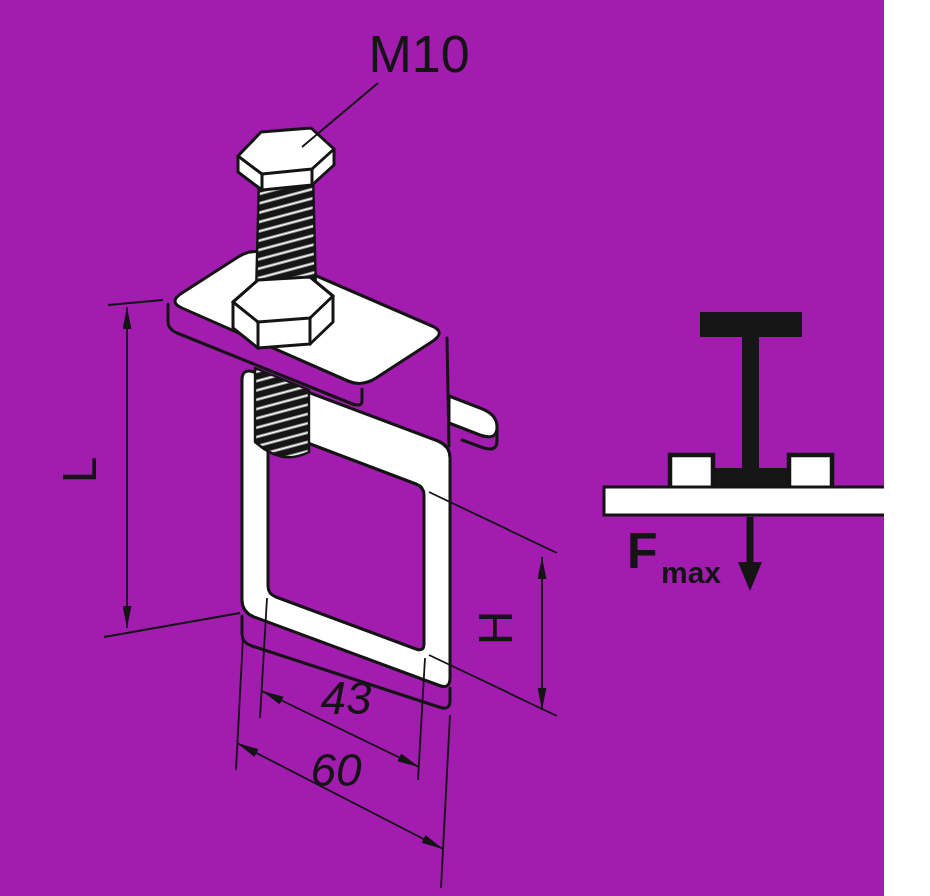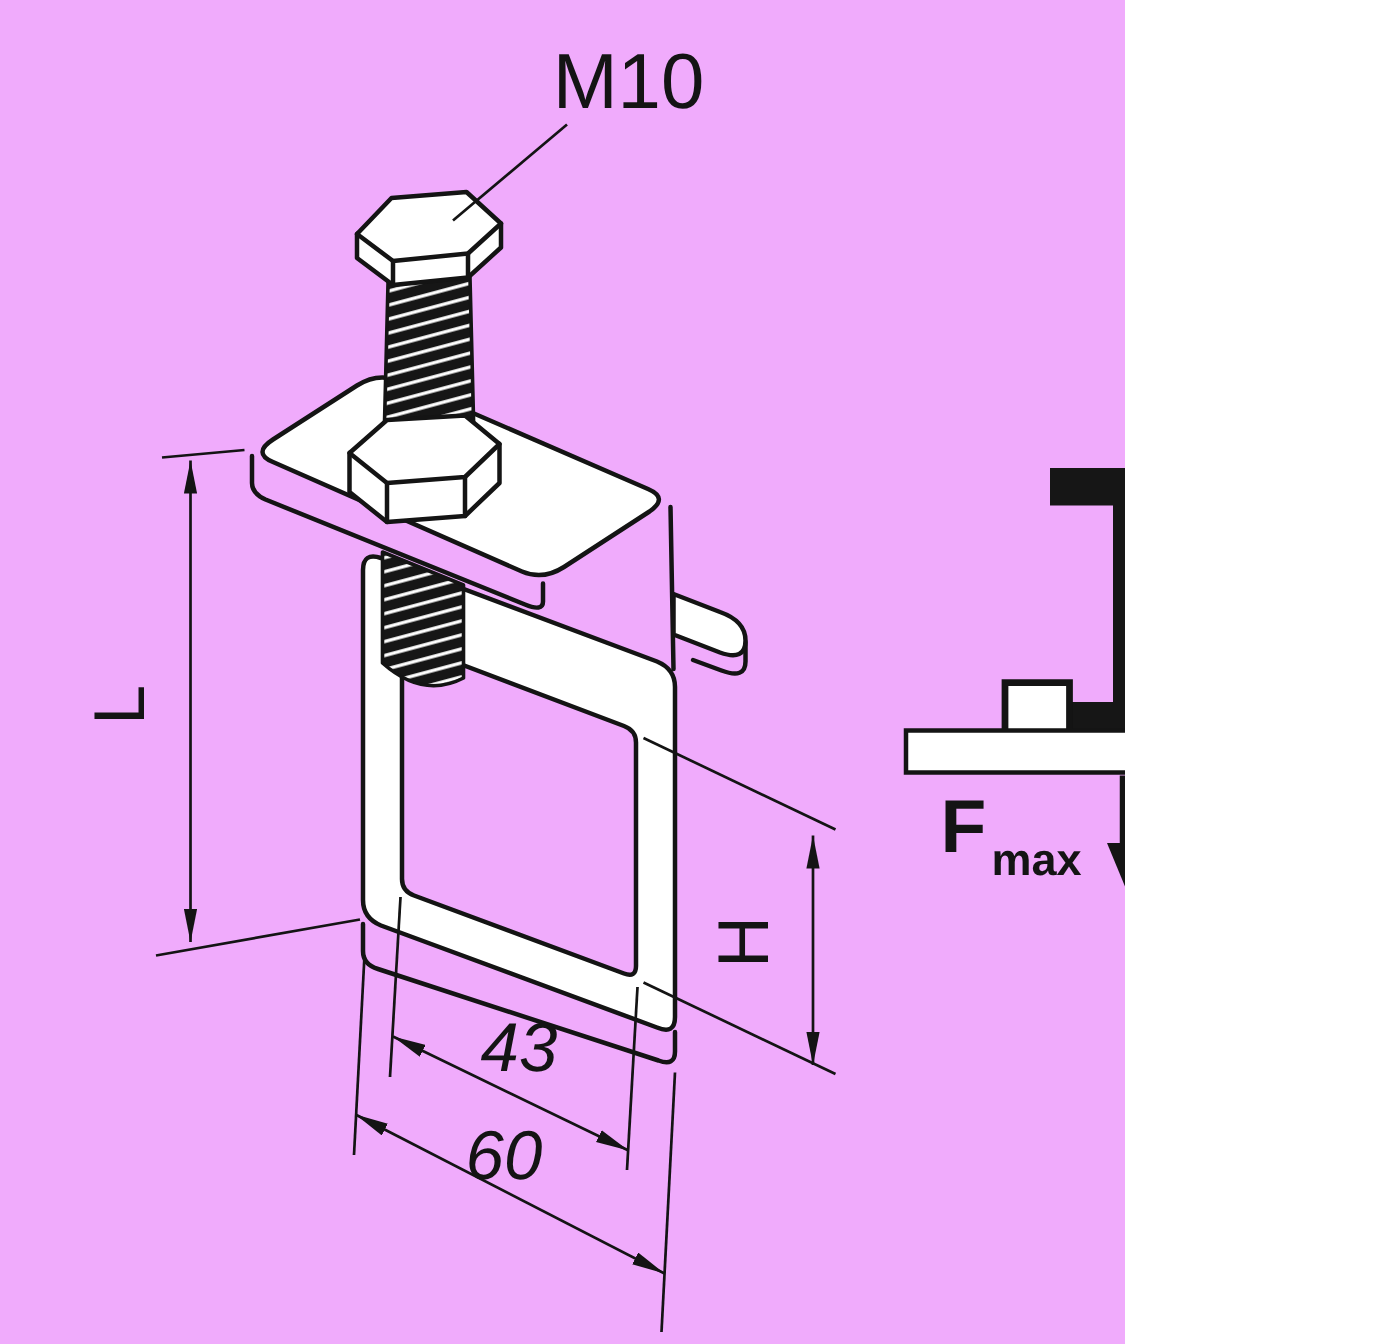--- a/index.html
+++ b/index.html
@@ -2,23 +2,23 @@
 <html><head>
 <meta charset="utf-8">
 <style>
   html, body {
     margin: 0;
     padding: 0;
     background: #ffffff;
   }
   .canvas {
     position: relative;
-    width: 750px;
+    width: 884px;
     height: 896px;
-    background: #f0abfc;
+    background: #a21caf;
     font-family: "Liberation Sans", sans-serif;
     overflow: hidden;
   }
   svg { display: block; }
   text {
     fill: #141414;
     font-family: "Liberation Sans", sans-serif;
   }
   .dim-num { font-style: italic; }
 </style>

